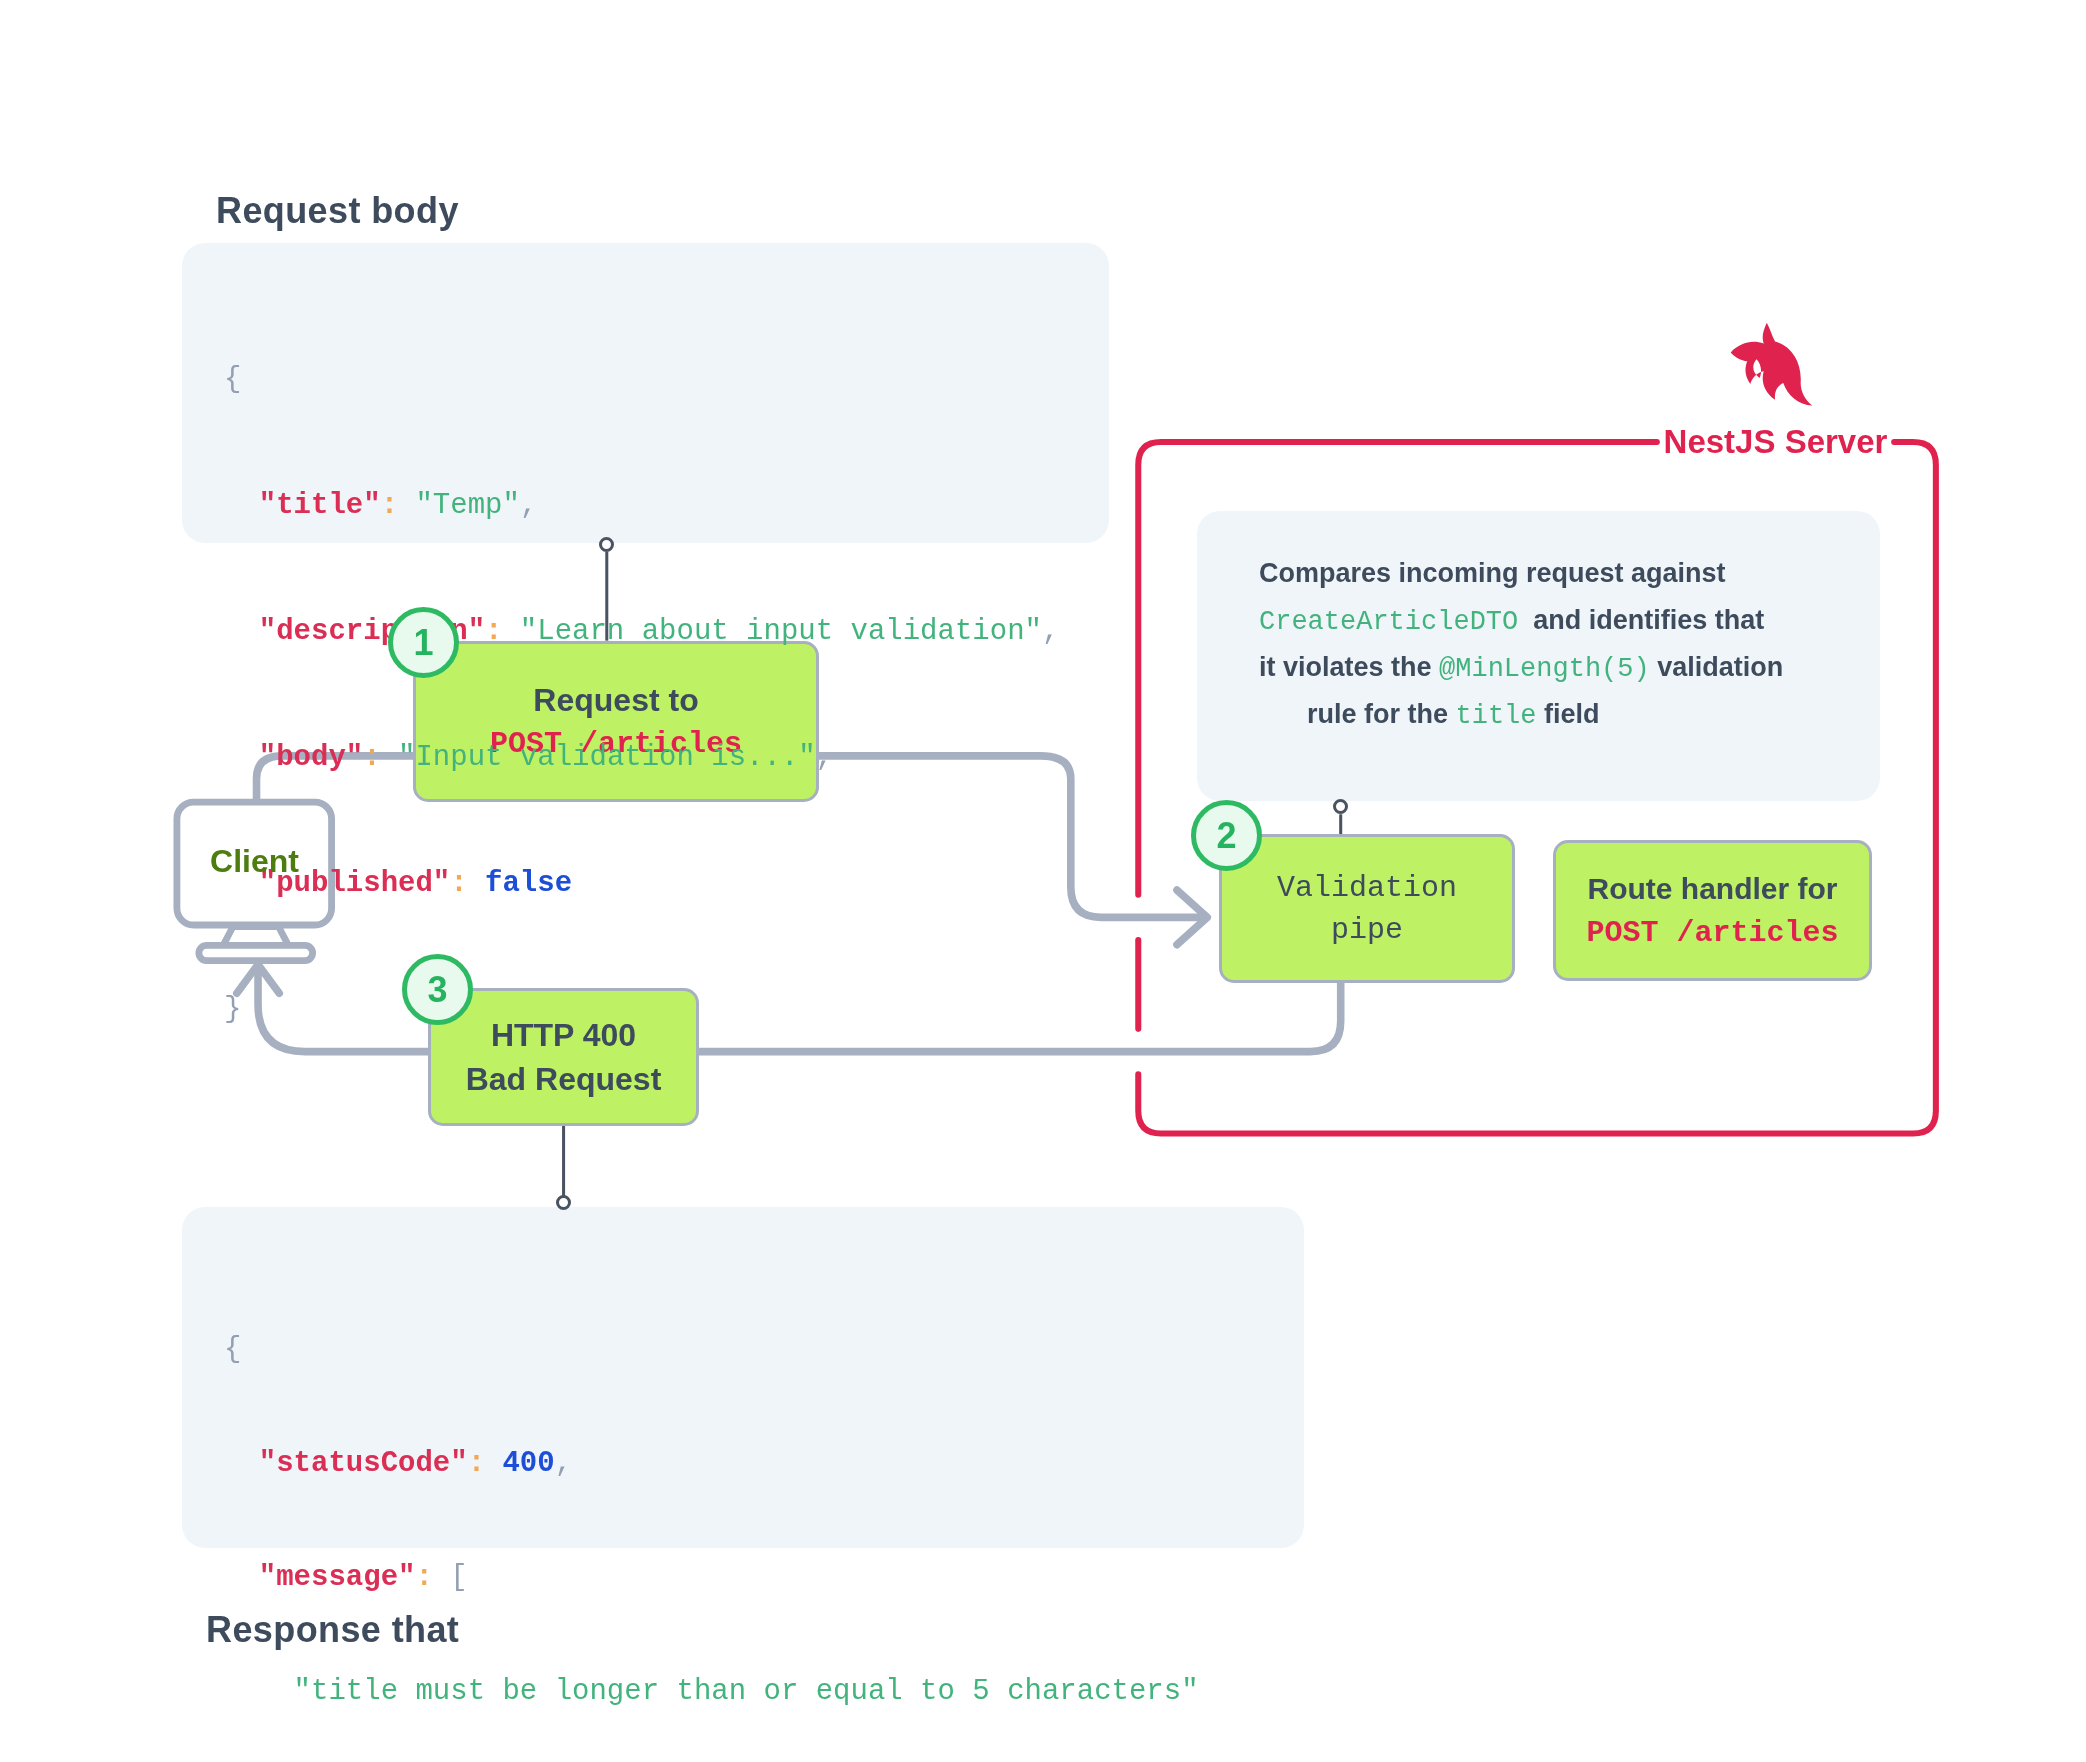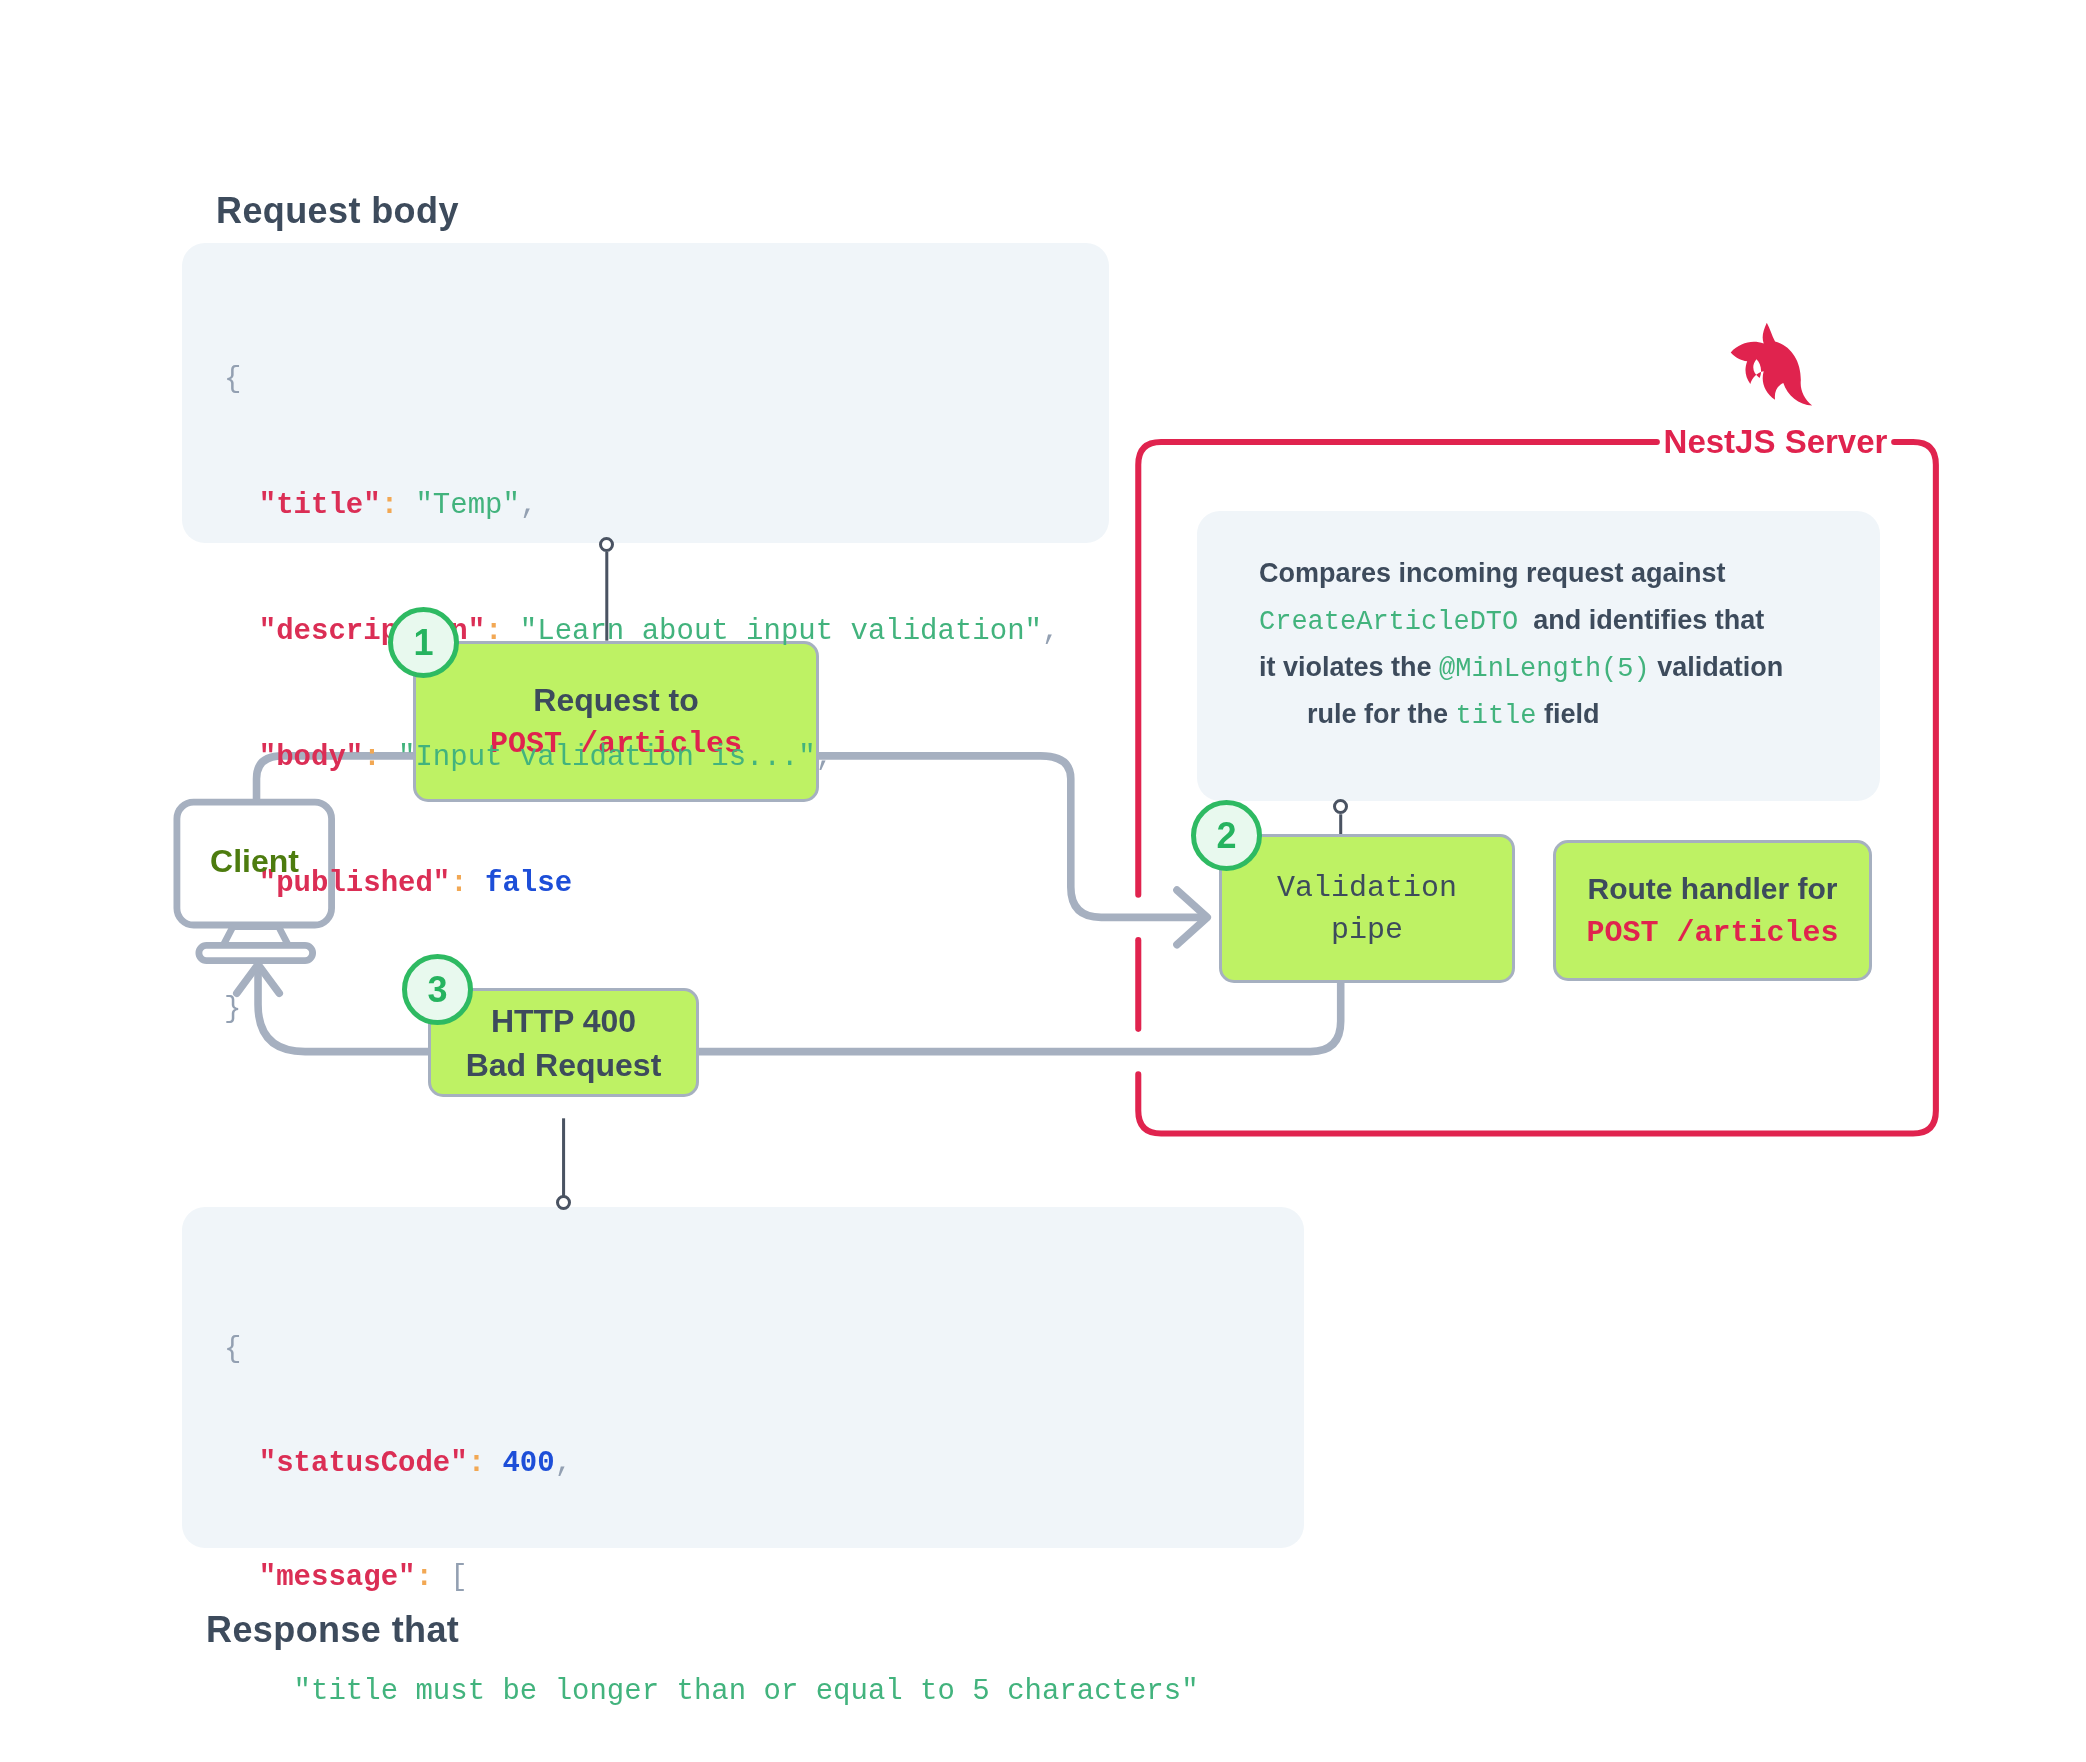--- a/index.html
+++ b/index.html
@@ -109,21 +109,21 @@
   <div class="node" style="left:1219px; top:834px; width:296px; height:149px;">
     <div class="t-mono">Validation</div>
     <div class="t-mono">pipe</div>
   </div>
 
   <div class="node" style="left:1553px; top:840px; width:319px; height:141px;">
     <div class="t-sans" style="font-size:30px;">Route handler for</div>
     <div class="t-mono-red">POST /articles</div>
   </div>
 
-  <div class="node" style="left:428px; top:988px; width:271px; height:109px;">
+  <div class="node" style="left:428px; top:988px; width:271px; height:138px;">
     <div class="t-sans">HTTP 400</div>
     <div class="t-sans">Bad Request</div>
   </div>
 
   <div class="server-label" style="left:1661px; top:423px; width:229px;">NestJS Server</div>
 
   <div class="badge" style="left:388px; top:607px;">1</div>
   <div class="badge" style="left:1191px; top:800px;">2</div>
   <div class="badge" style="left:402px; top:954px;">3</div>
 

